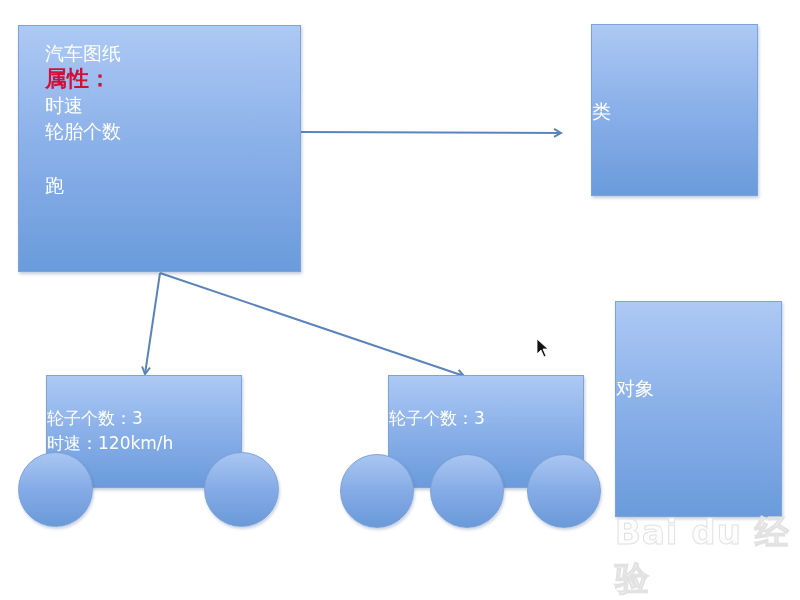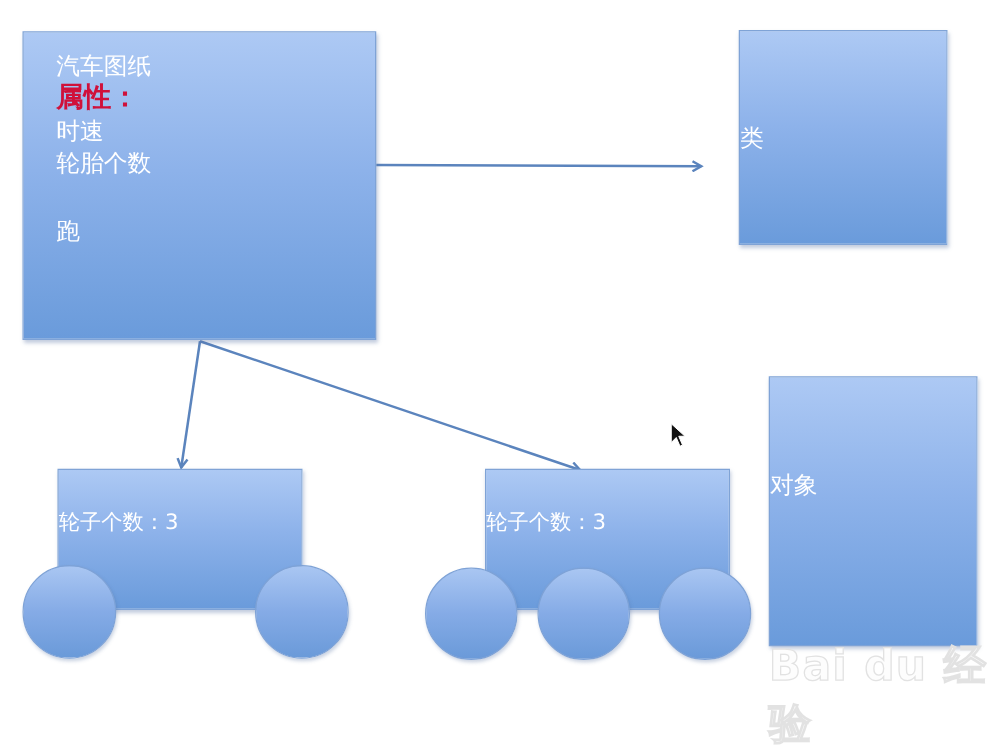--- a/index.html
+++ b/index.html
@@ -48,20 +48,21 @@
 </div>
 
 <div class="box" style="left:615px; top:301px; width:167px; height:216px;">
   <div class="ttl" style="position:absolute; left:0; right:0; top:73px;">对象</div>
 </div>
 
 <div>
   <div class="box" style="left:46px; top:375px; width:196px; height:113px;">
     <div class="car-text">
       <div>轮子个数：3</div>
+      <div>时速：120km/h</div>
     </div>
   </div>
   <div class="wheel" style="left:18px; top:452px; width:75px; height:75px;"></div>
   <div class="wheel" style="left:204px; top:452px; width:75px; height:75px;"></div>
 </div>
 
 <div>
   <div class="box" style="left:388px; top:375px; width:196px; height:113px;text-decoration:underline;">
     <div class="car-text">
       <div>轮子个数：3</div>

